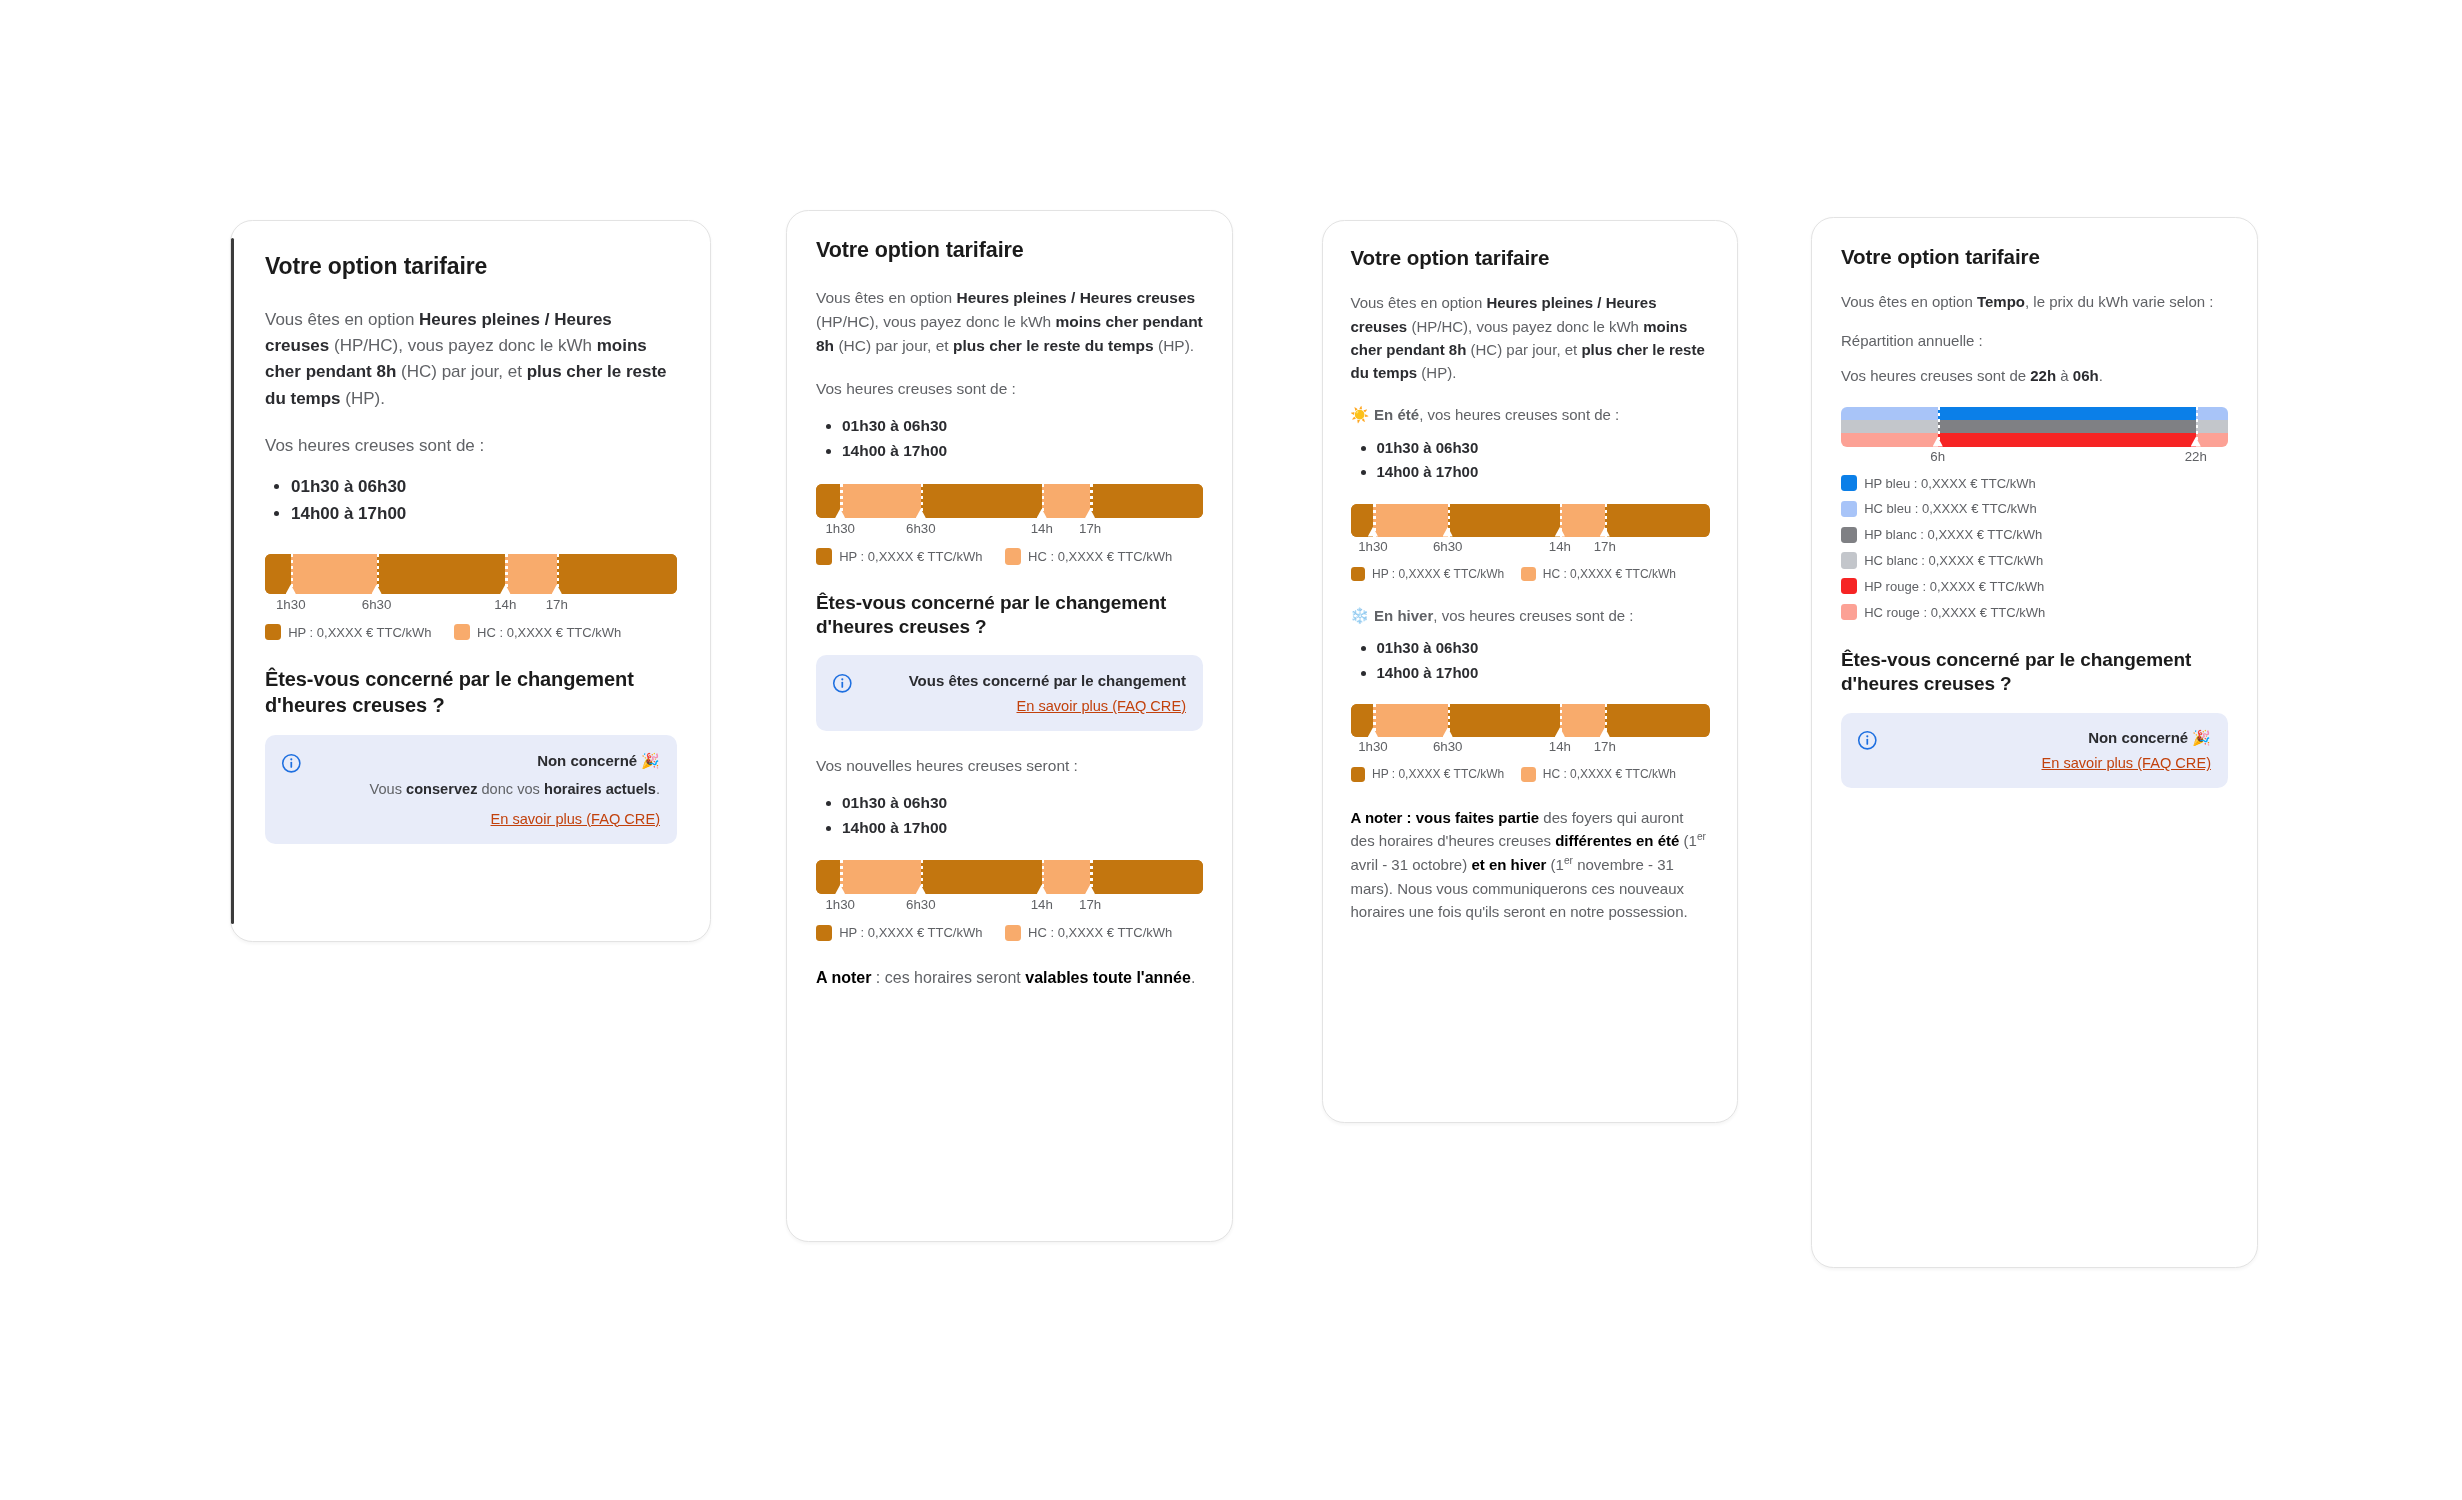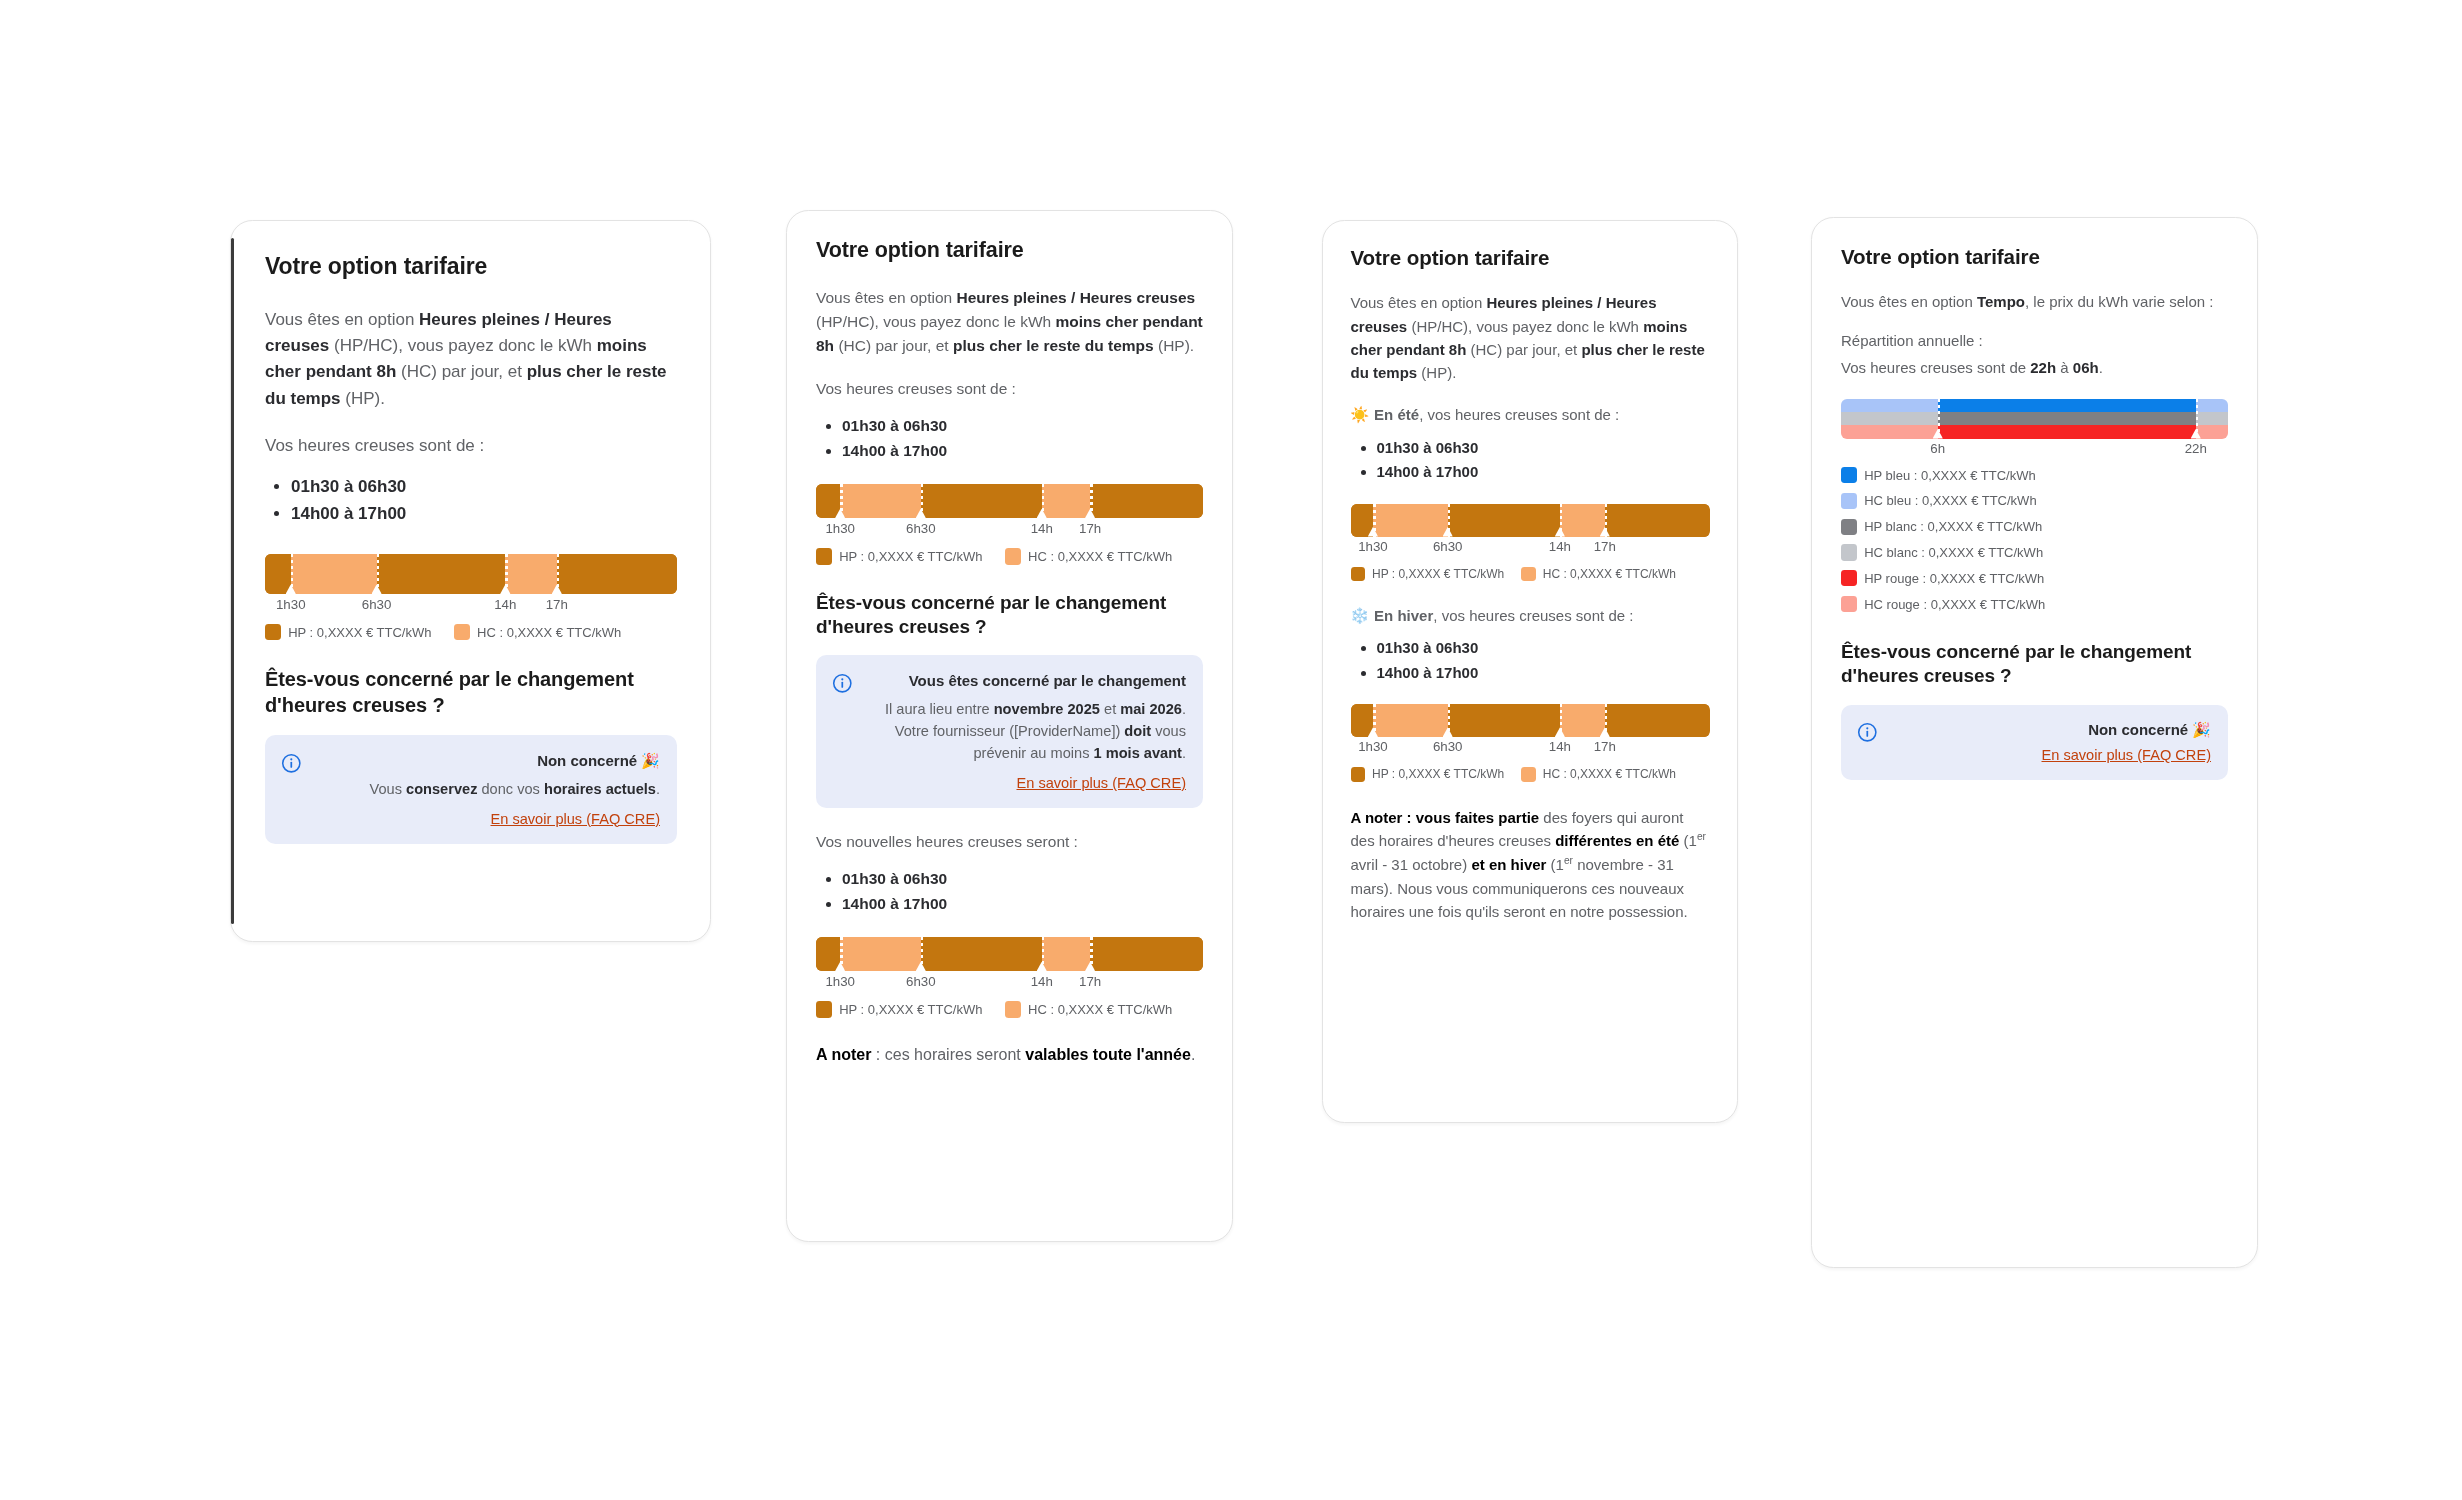--- a/index.html
+++ b/index.html
@@ -357,21 +357,20 @@
       <div class="callout">
         <span class="info-icon">
           <svg width="20.6" height="20.6" viewBox="0 0 24 24">
               <circle cx="12" cy="12" r="10" fill="none" stroke="#1e6fe0" stroke-width="1.8"></circle>
               <circle cx="12" cy="7.4" r="1.25" fill="#1e6fe0"></circle>
               <rect x="11" y="10.2" width="2" height="7" rx="1" fill="#1e6fe0"></rect>
             </svg>
         </span>
         <div class="callout-body">
           <div class="callout-title">Vous êtes concerné par le changement</div>
-          <div class="callout-text">Il aura lieu entre <b>novembre 2025</b> et <b>mai 2026</b>. Votre fournisseur ([ProviderName]) <b>doit</b> vous prévenir au moins<b> 1 mois avant</b>.</div>
           <a class="callout-link" href="#">En savoir plus (FAQ CRE)</a>
         </div>
       </div>
 
       <p class="para" style="font-size:15.5px; margin:22.4px 0 12px;">Vos nouvelles heures creuses seront :</p>
       <ul class="hours" style="margin-bottom:20.6px;">
         <li style="font-size:15.5px;">01h30 à 06h30</li>
         <li style="font-size:15.5px;">14h00 à 17h00</li>
       </ul>
 
@@ -505,21 +504,21 @@
       <p class="note" style="font-size:15px;"><b>A noter : vous faites partie</b> des foyers qui auront des horaires d'heures creuses <b>différentes en été</b> (1<sup>er</sup> avril - 31 octobre) <b>et en hiver</b> (1<sup>er</sup> novembre - 31 mars). Nous vous communiquerons ces nouveaux horaires une fois qu'ils seront en notre possession.</p>
     </div>
   </div>
 
   <div class="card" style="left:1811px; top:217px; width:447px; height:1051px;">
     <div class="card-inner" style="padding:26px 29px;">
       <h2 class="card-title" style="font-size:20.6px; margin-bottom:20.6px;">Votre option tarifaire</h2>
       <p class="para" style="font-size:15px; margin-bottom:15.5px;">Vous êtes en option <b>Tempo</b>, le prix du kWh varie selon :</p>
 
 
-      <p class="para" style="font-size:15px; margin-bottom:4px;">Répartition annuelle :</p>
+      <p class="para" style="font-size:15px; margin-bottom:12px;">Répartition annuelle :</p>
 
       <p class="para" style="font-size:15px; margin-bottom:19px;">Vos heures creuses sont de <b>22h</b> à <b>06h</b>.</p>
 
       <div class="timeline-wrap">
         <div class="tempo-timeline">
           <div class="tempo-stripe">
             <div class="seg" style="width:25%; background:#a8c4f8;"></div>
             <div class="seg" style="width:66.67%; background:#0b7fe8;"></div>
             <div class="seg" style="width:8.33%; background:#a8c4f8;"></div>
           </div>

